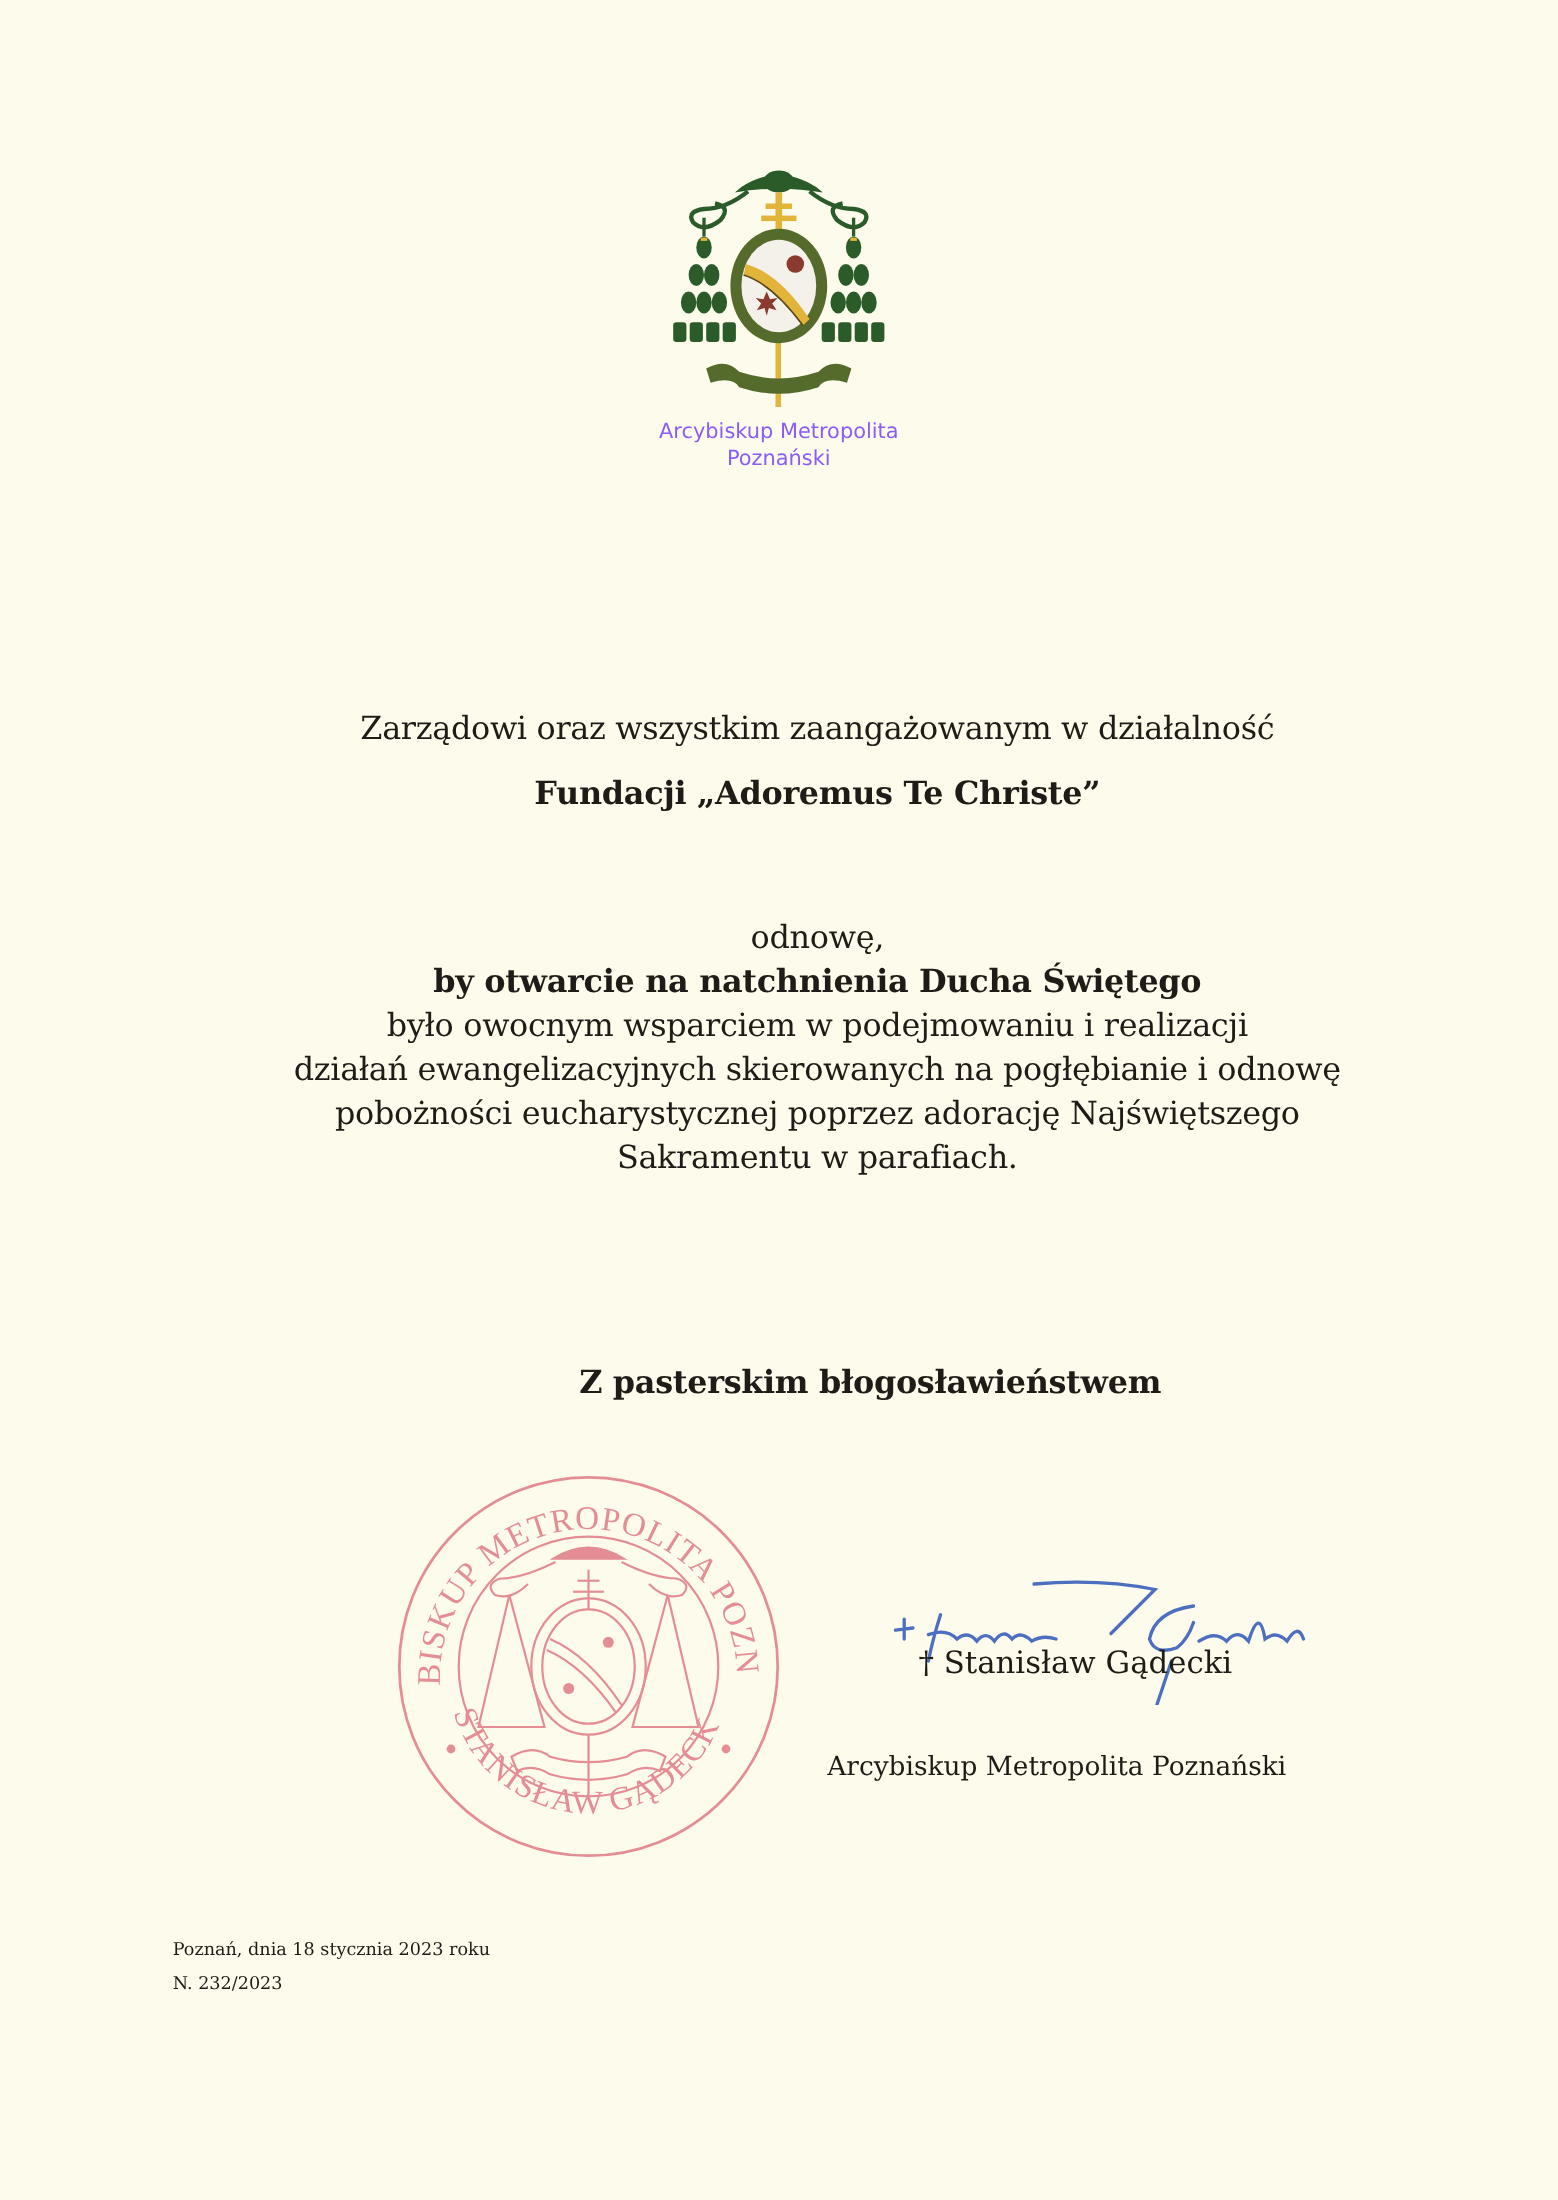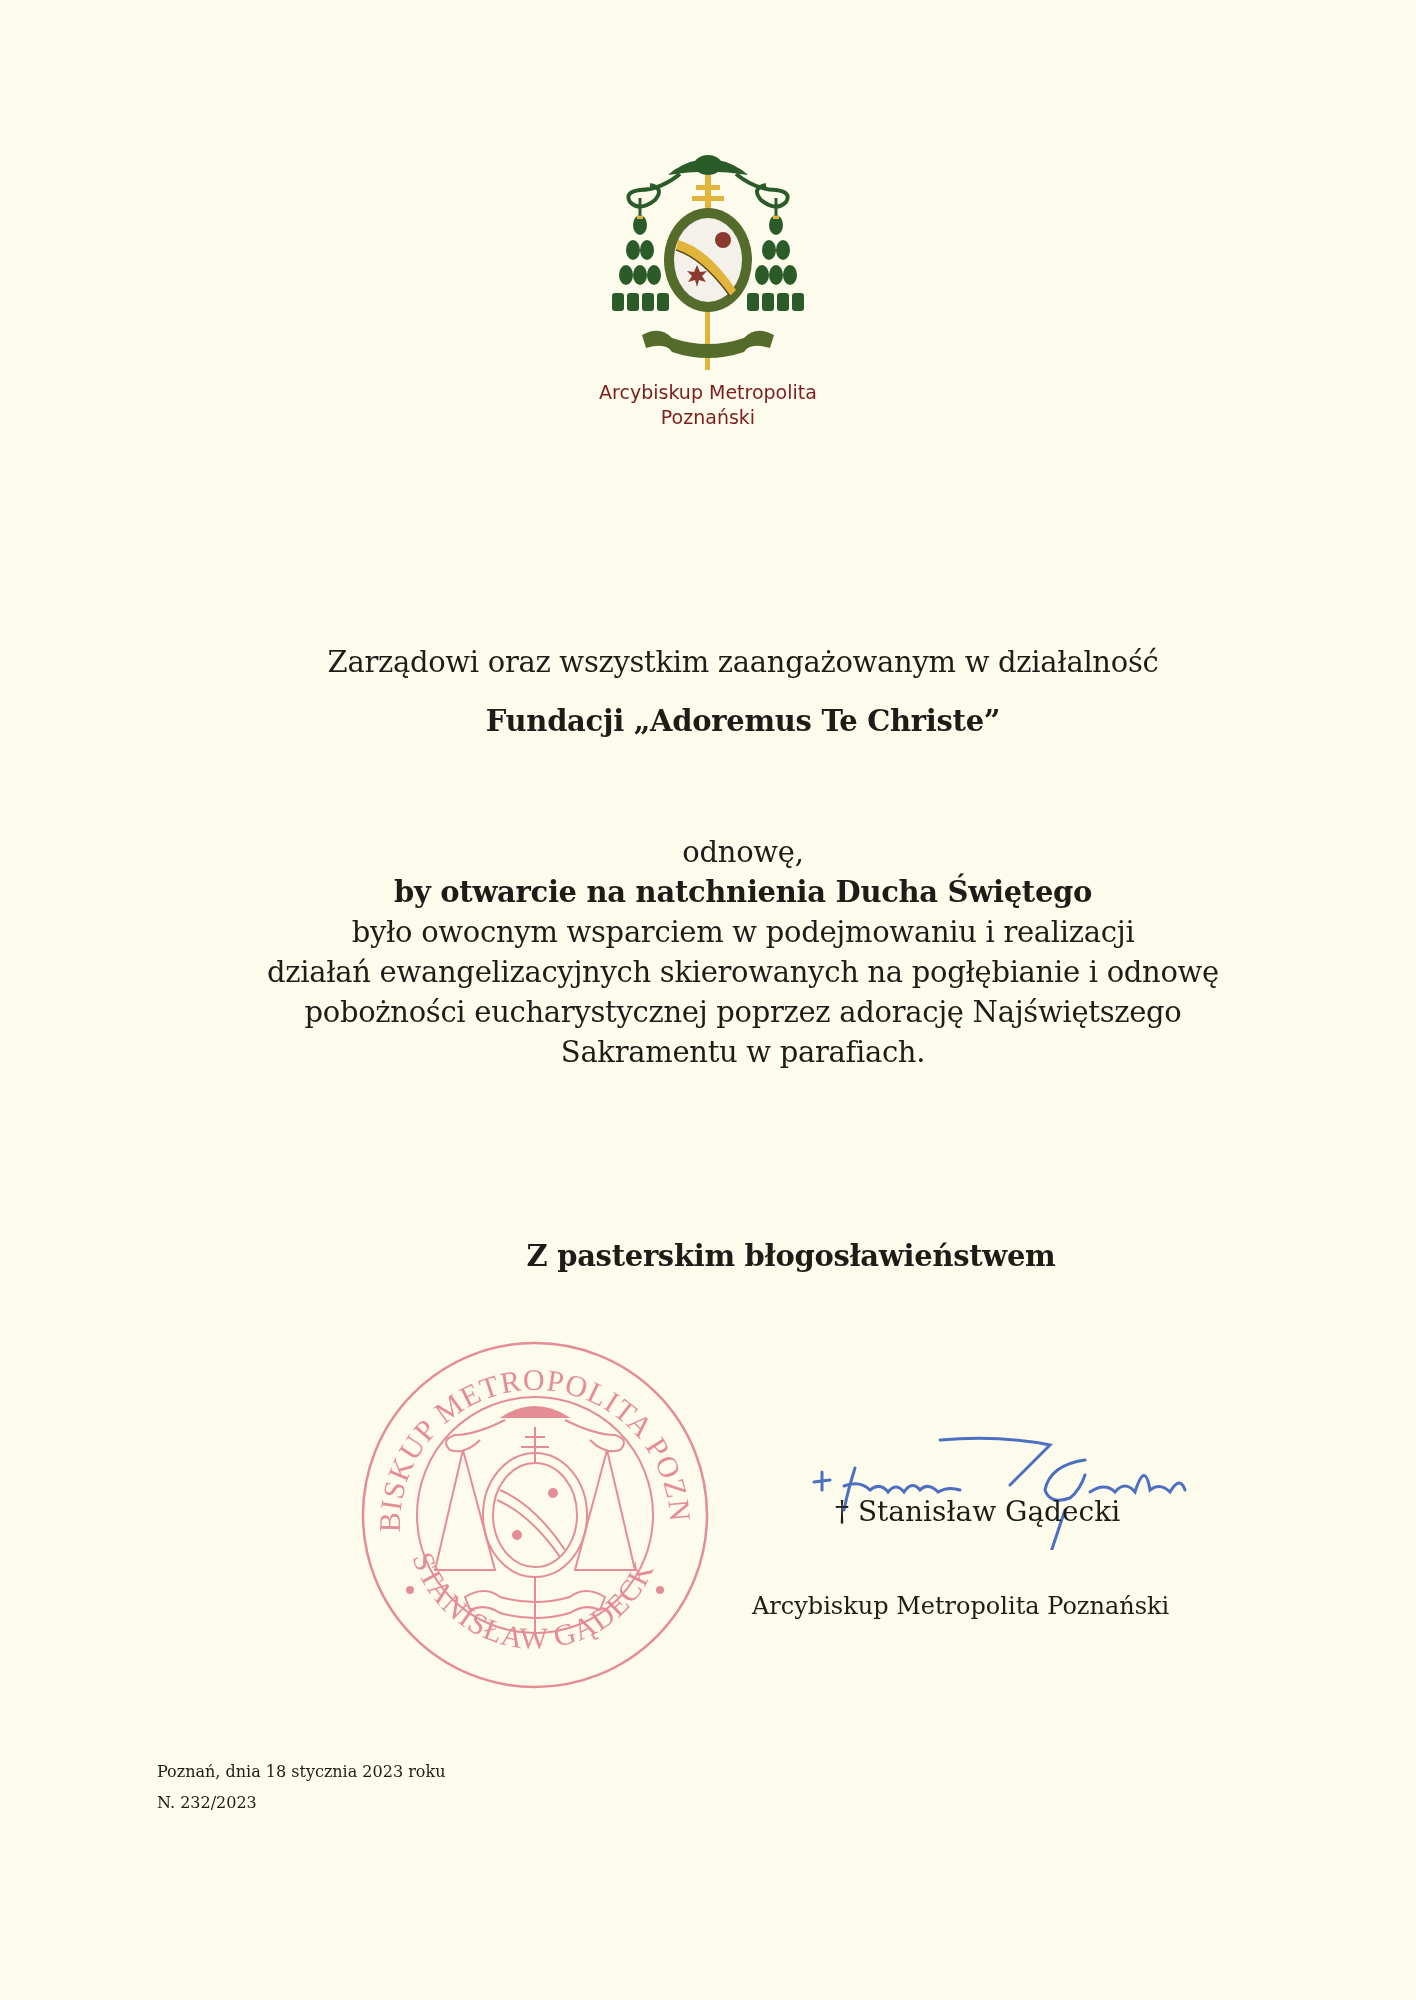--- a/index.html
+++ b/index.html
@@ -1,20 +1,20 @@
 <!DOCTYPE html>
 <html><head>
 <meta charset="utf-8">
 <style>
   html, body { margin:0; padding:0; }
   body { width:1416px; height:2000px; background:#fcfbec; position:relative; overflow:hidden;
          font-family:"DejaVu Serif","Liberation Serif",serif; color:#1f1c17; }
   .abs { position:absolute; }
   .center { left:0; width:1416px; text-align:center; }
-  .header-text { font-family:"DejaVu Sans","Liberation Sans",sans-serif; color:#7f1d1d; font-size:19px; line-height:23px; }
+  .header-text { font-family:"DejaVu Sans","Liberation Sans",sans-serif; color:#8b5cf6; font-size:19px; line-height:23px; }
   .line { font-size:29px; line-height:40px; letter-spacing:-0.3px;margin-left:35px; }
   .bold { font-weight:bold; }
   .small { font-size:16px; line-height:30px; }
 </style>
 </head>
 <body>
 
 <div class="abs" style="left:610px; top:140px; width:196px; height:235px;">
   <svg width="196" height="235" viewBox="0 0 196 235">
 

